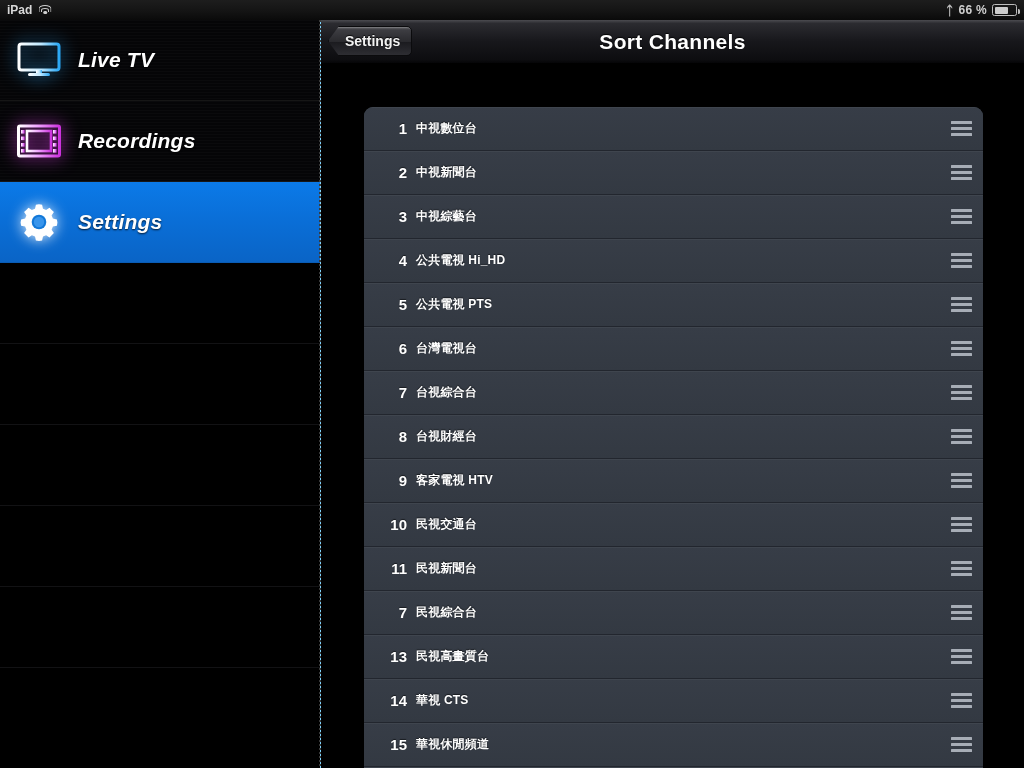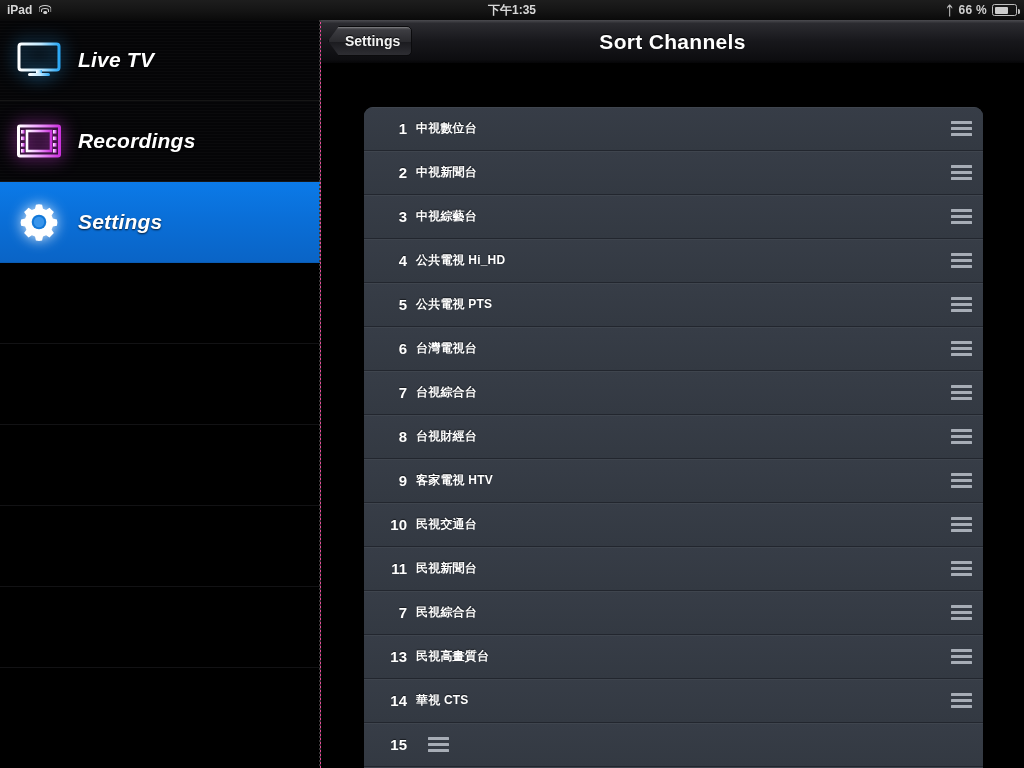--- a/index.html
+++ b/index.html
@@ -2,21 +2,21 @@
 <html><head>
 <meta charset="utf-8">
 <style>
   * { margin:0; padding:0; box-sizing:border-box; }
   html, body {
     width:1024px; height:768px;
     background:#000;
     font-family:"Liberation Sans", "DejaVu Sans", sans-serif;
     overflow:hidden;
   }
-  #app { position:relative; width:904px; height:768px; background:#ec4899;padding-left:6px; }
+  #app { position:relative; width:904px; height:768px; background:#7dd3fc;padding-left:6px; }
 
   
   .statusbar{
     position:absolute; top:0; left:0; width:1024px; height:20px;
     background:linear-gradient(to bottom,#1d1d1d 0%,#141414 55%,#0a0a0a 100%);
     display:flex; align-items:center; color:#d8d8d8;
     font-size:12px; font-weight:bold; z-index:50;
   }
   .sb-left{ display:flex; align-items:center; gap:6px; padding-left:7px; }
   .sb-center{ position:absolute; left:0; right:0; text-align:center; font-size:12px; font-weight:bold; }
@@ -123,21 +123,20 @@
 
   <div class="statusbar">
     <div class="sb-left">
       <span>iPad</span>
       <span class="wifi-icon">
         <span class="w1"></span>
           <span class="w2"></span>
           <span class="w3"></span>
       </span>
     </div>
-    <div class="sb-center">下午1:35</div>
     <div class="sb-right">
       <span class="bt-icon">ᛏ</span>
       <span class="batt-pct">66 %</span>
       <span class="battery">
           <i id="batt-fill" style="width: 66%;"></i>
         </span>
     </div>
   </div>
 
   <div class="sidebar">
@@ -338,20 +337,21 @@
             <div class="row-num">14</div>
             <div class="row-name">華視 CTS</div>
             <div class="drag-handle">
               <i></i>
               <i></i>
               <i></i>
             </div>
           </div>
           <div class="row">
             <div class="row-num">15</div>
+            <div class="row-name">華視休閒頻道</div>
             <div class="drag-handle">
               <i></i>
               <i></i>
               <i></i>
             </div>
           </div>
           <div class="row">
             <div class="row-num"></div>
             <div class="row-name"></div>
             <div class="drag-handle"></div>

